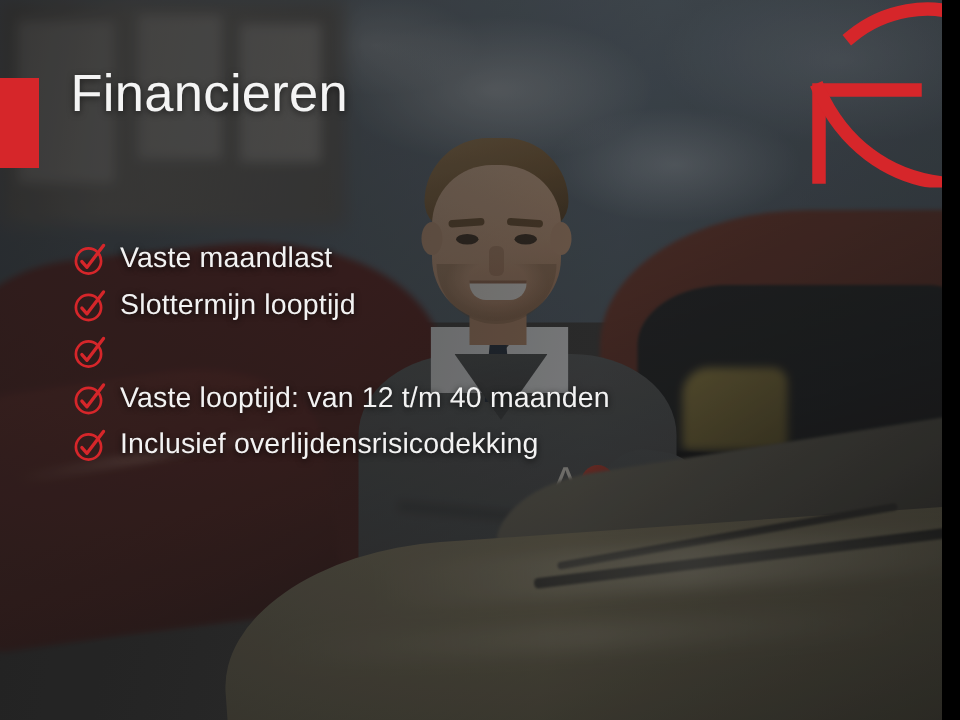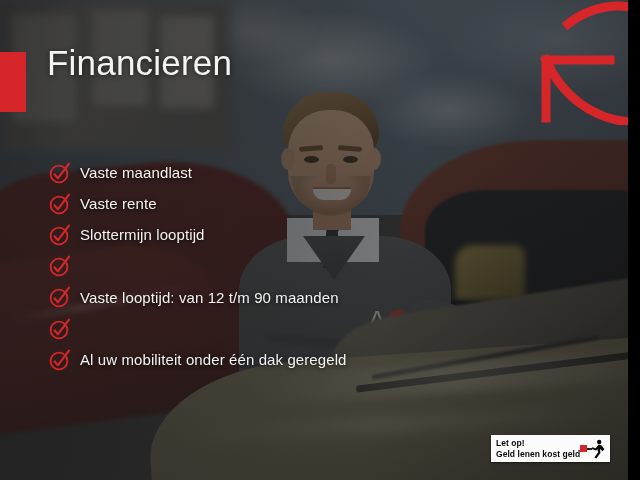--- a/index.html
+++ b/index.html
@@ -132,21 +132,21 @@
 
   
   .title{position:absolute;left:47px;top:42px;width:420px;color:#f4f4f4;
          font-size:35px;font-weight:300;line-height:42px;letter-spacing:.2px;
          text-shadow:0 1px 5px rgba(0,0,0,.55);}
   .title span{display:block;}
 
   .features{position:absolute;left:48px;top:157px;width:560px;}
   .feat{position:relative;height:31.2px;display:flex;align-items:center;}
   .check{position:relative;width:24px;height:24px;flex:0 0 24px;margin-right:8px;}
-  .feat-label{color:#f2f2f2;font-size:15px;font-weight:400;letter-spacing:.1px;
+  .feat-label{color:#f2f2f2;font-size:19px;font-weight:400;letter-spacing:.1px;
          text-shadow:0 1px 4px rgba(0,0,0,.75);white-space:nowrap;}
 
   
   .badge{position:absolute;left:491px;top:435px;width:119px;height:27px;background:#fbfbfb;
          box-shadow:0 1px 2px rgba(0,0,0,.5);display:flex;align-items:center;padding:0 5px;box-sizing:border-box;}
   .badge-text{color:#0a0a0a;font-size:8.5px;font-weight:bold;line-height:10.5px;letter-spacing:.05px;}
   .badge-text span{display:block;white-space:nowrap;}
   .badge-icons{margin-left:auto;display:flex;align-items:center;gap:1px;}
   .badge-redsq{width:7px;height:7px;background:#d6262a;position:relative;}
   .badge-redsq:after{content:"";position:absolute;left:7px;top:3px;width:5px;height:1.5px;background:#222;}
@@ -230,29 +230,20 @@
     <div class="feat">
       <span class="check">
         <svg viewBox="0 0 24 24" width="24" height="24">
           <circle cx="11" cy="13" r="8.4" fill="none" stroke="#d6262a" stroke-width="1.8"></circle>
           <path d="M6.6 13.4 L10 17.2 L21 2.6" fill="none" stroke="#d6262a" stroke-width="2.2" stroke-linecap="round" stroke-linejoin="round"></path>
         </svg>
       </span>
       <span class="feat-label">Vaste maandlast</span>
     </div>
 
-    <div class="feat">
-      <span class="check">
-        <svg viewBox="0 0 24 24" width="24" height="24">
-          <circle cx="11" cy="13" r="8.4" fill="none" stroke="#d6262a" stroke-width="1.8"></circle>
-          <path d="M6.6 13.4 L10 17.2 L21 2.6" fill="none" stroke="#d6262a" stroke-width="2.2" stroke-linecap="round" stroke-linejoin="round"></path>
-        </svg>
-      </span>
-      <span class="feat-label">Vaste rente</span>
-    </div>
 
     <div class="feat">
       <span class="check">
         <svg viewBox="0 0 24 24" width="24" height="24">
           <circle cx="11" cy="13" r="8.4" fill="none" stroke="#d6262a" stroke-width="1.8"></circle>
           <path d="M6.6 13.4 L10 17.2 L21 2.6" fill="none" stroke="#d6262a" stroke-width="2.2" stroke-linecap="round" stroke-linejoin="round"></path>
         </svg>
       </span>
       <span class="feat-label">Slottermijn looptijd</span>
     </div>
@@ -266,52 +257,31 @@
       </span>
     </div>
 
     <div class="feat">
       <span class="check">
         <svg viewBox="0 0 24 24" width="24" height="24">
           <circle cx="11" cy="13" r="8.4" fill="none" stroke="#d6262a" stroke-width="1.8"></circle>
           <path d="M6.6 13.4 L10 17.2 L21 2.6" fill="none" stroke="#d6262a" stroke-width="2.2" stroke-linecap="round" stroke-linejoin="round"></path>
         </svg>
       </span>
-      <span class="feat-label">Vaste looptijd: van 12 t/m 90 maanden</span>
-    </div>
-
-
-    <div class="feat">
-      <span class="check">
-        <svg viewBox="0 0 24 24" width="24" height="24">
-          <circle cx="11" cy="13" r="8.4" fill="none" stroke="#d6262a" stroke-width="1.8"></circle>
-          <path d="M6.6 13.4 L10 17.2 L21 2.6" fill="none" stroke="#d6262a" stroke-width="2.2" stroke-linecap="round" stroke-linejoin="round"></path>
-        </svg>
-      </span>
-    </div>
-
-    <div class="feat">
-      <span class="check">
-        <svg viewBox="0 0 24 24" width="24" height="24">
-          <circle cx="11" cy="13" r="8.4" fill="none" stroke="#d6262a" stroke-width="1.8"></circle>
-          <path d="M6.6 13.4 L10 17.2 L21 2.6" fill="none" stroke="#d6262a" stroke-width="2.2" stroke-linecap="round" stroke-linejoin="round"></path>
-        </svg>
-      </span>
-      <span class="feat-label">Al uw mobiliteit onder één dak geregeld</span>
-    </div>
+      <span class="feat-label">Vaste looptijd: van 12 t/m 40 maanden</span>
+    </div>
+
+
+    <div class="feat">
+      <span class="check">
+        <svg viewBox="0 0 24 24" width="24" height="24">
+          <circle cx="11" cy="13" r="8.4" fill="none" stroke="#d6262a" stroke-width="1.8"></circle>
+          <path d="M6.6 13.4 L10 17.2 L21 2.6" fill="none" stroke="#d6262a" stroke-width="2.2" stroke-linecap="round" stroke-linejoin="round"></path>
+        </svg>
+      </span>
+      <span class="feat-label">Inclusief overlijdensrisicodekking</span>
+    </div>
+
 
   </div>
 
-  <div class="badge">
-    <div class="badge-text">
-      <span>Let op!</span>
-      <span>Geld lenen kost geld</span>
-    </div>
-    <div class="badge-icons">
-      <span class="badge-redsq"></span>
-      <svg width="18" height="20" viewBox="0 0 18 20">
-        <circle cx="11.2" cy="3" r="2.2" fill="#0a0a0a"></circle>
-        <path d="M10.6 5.6 L7.6 9.2 L4.2 8.2 L3.6 10.1 L8.2 11.6 L9.4 10.2 L10.1 13.2 L6.4 18.6 L8.3 19.6 L12.4 14.0 L12.0 10.0 L14.6 12.2 L16.4 9.9 L13.6 6.6 Z" fill="#0a0a0a"></path>
-      </svg>
-    </div>
-  </div>
 
 </div>
 
 </body></html>

